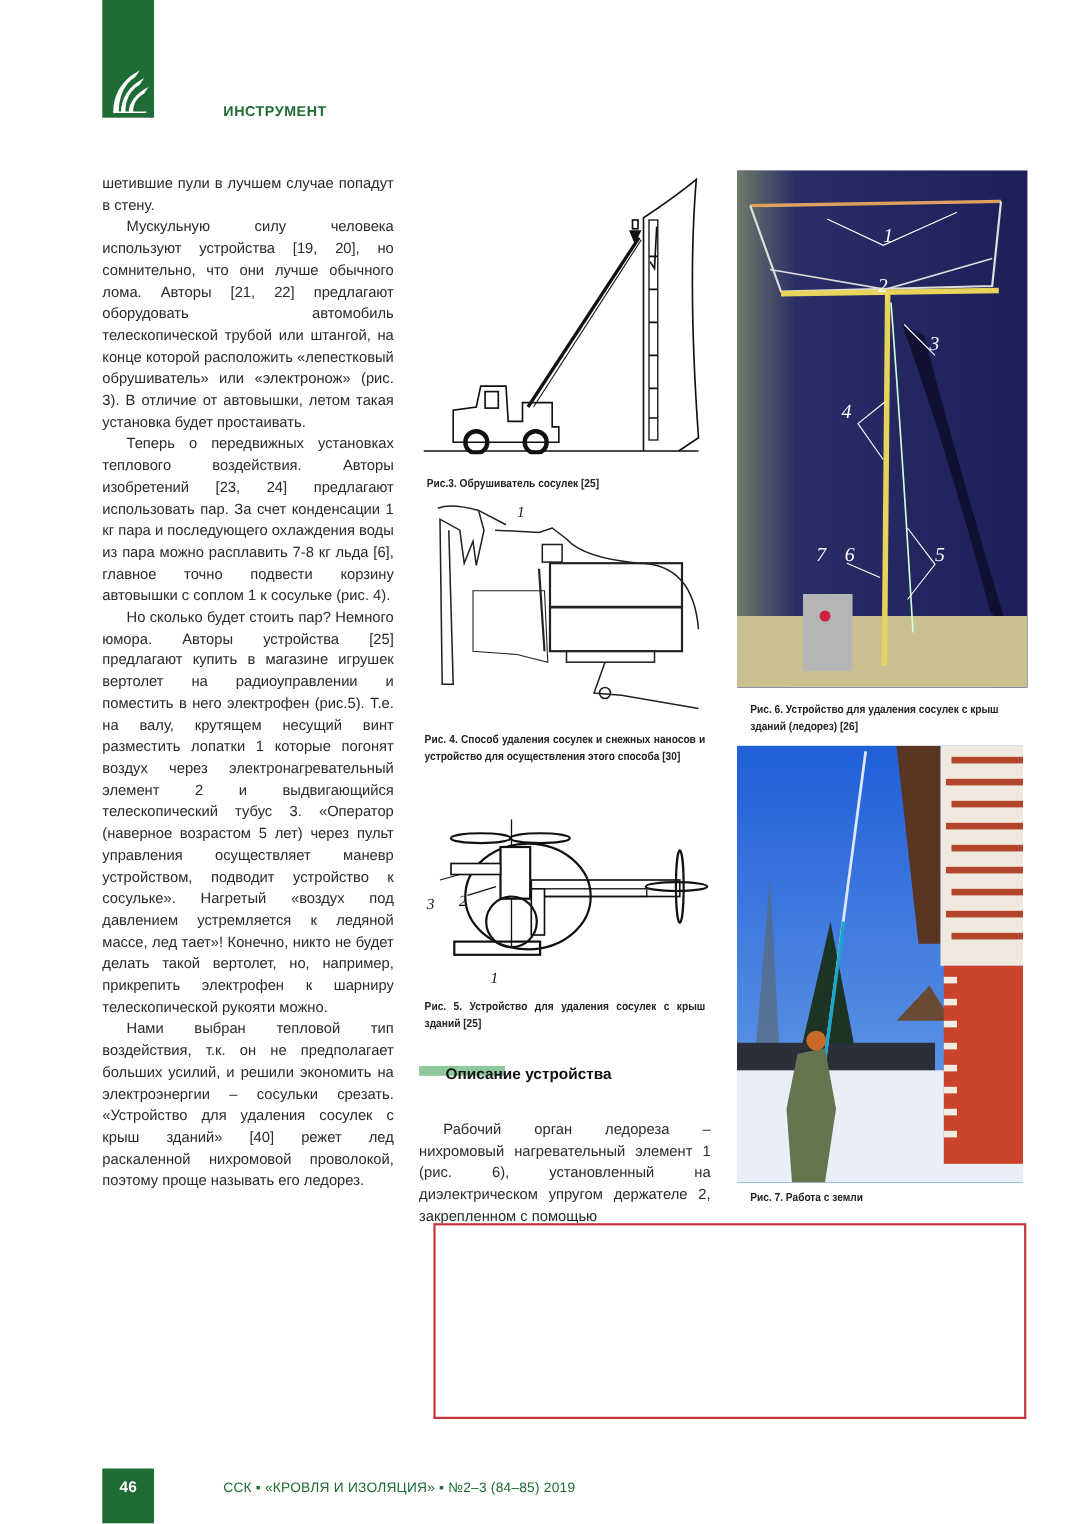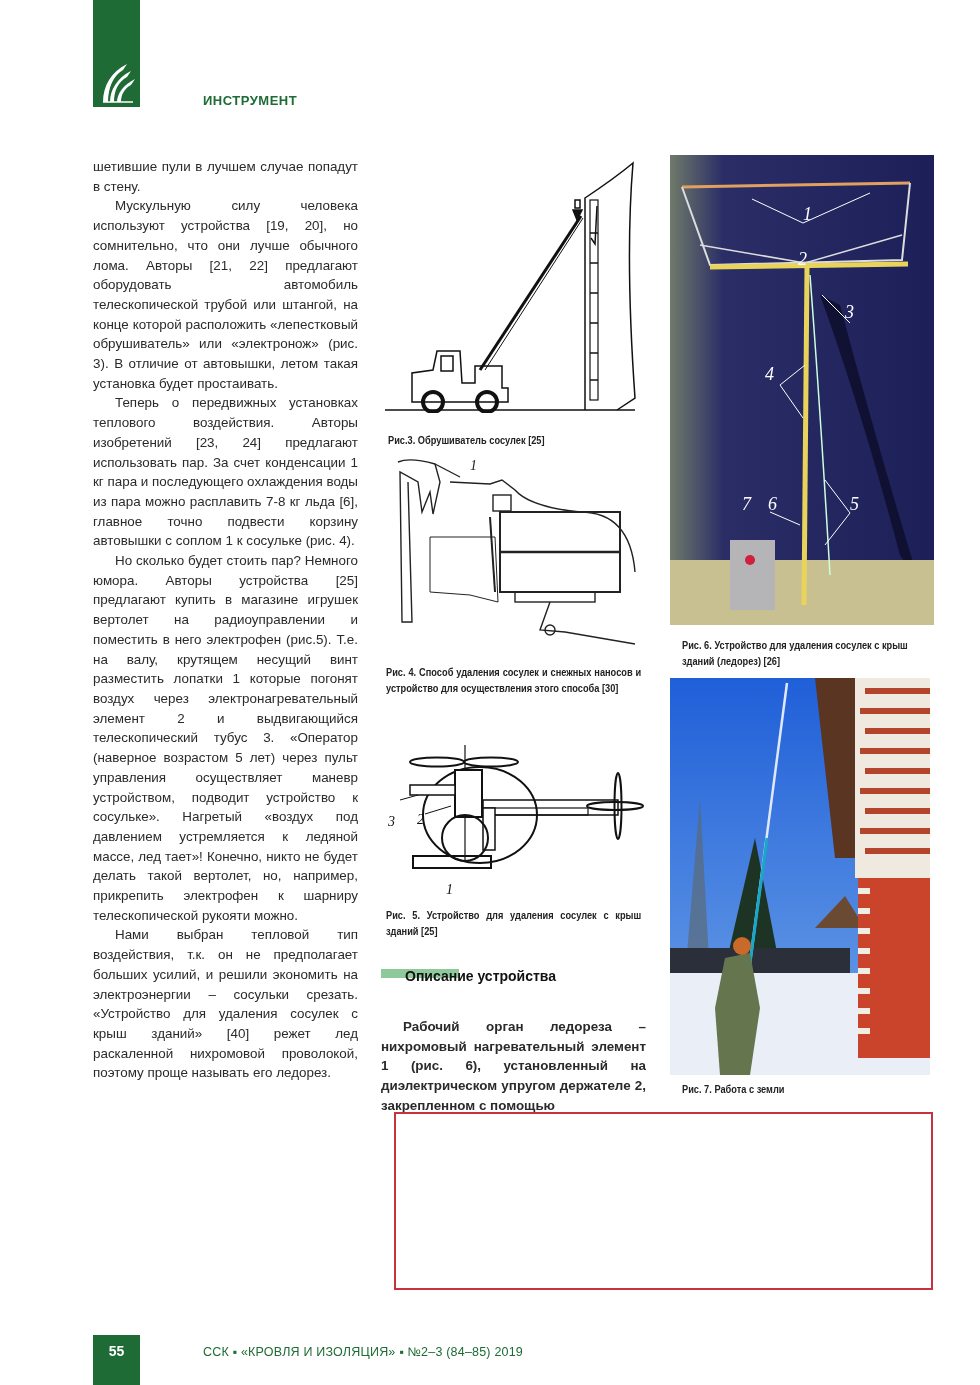--- a/index.html
+++ b/index.html
@@ -31,21 +31,21 @@
     .fig6 { left: 670px; top: 155px; width: 264px; height: 470px; overflow: hidden; background: #24265e; }
     .cap6 { left: 682px; top: 637px; width: 290px; }
     .fig7 { left: 670px; top: 678px; width: 260px; height: 397px; overflow: hidden; background: #2d6bd6; }
     .cap7 { left: 682px; top: 1081px; width: 200px; }
 
     
     .section-heading-bar { left: 381px; top: 969px; width: 78px; height: 9px; background: #8fc89a; }
     .section-heading { left: 405px; top: 968px; font-size: 14px; font-weight: bold; color: #111; text-align: right; }
 
     .col-mid { left: 381px; top: 1017px; width: 265px; font-size: 13.4px; line-height: 19.7px; text-align: justify; }
-    .col-mid p { margin: 0; text-indent: 22px; font-weight: bold; }
+    .col-mid p { margin: 0; text-indent: 22px; }
 
     .frag { left: 381px; font-size: 13.4px; line-height: 19.7px; color: #2a2a2a; margin-left: 19px; }
 
     
     .redact-box { left: 394px; top: 1112px; width: 539px; height: 178px; border: 2px solid #c8323c; background: #ffffff; box-sizing: border-box; }
 
     
     .page-num-box { left: 93px; top: 1335px; width: 47px; height: 50px; background: #1e6b35; }
     .page-num { left: 93px; top: 1343px; width: 47px; text-align: center; font-weight: bold; font-size: 14px; color: #ffffff; }
     .footer-text { left: 163px; top: 1345px; font-size: 12.5px; color: #1e6b35; letter-spacing: 0.2px; margin-left: 40px; }
@@ -236,14 +236,14 @@
 <div class="abs frag" style="top:1166px">вл</div>
 <div class="abs frag" style="top:1186px">пр</div>
 <div class="abs frag" style="top:1206px">то</div>
 <div class="abs frag" style="top:1226px">ры</div>
 <div class="abs frag" style="top:1246px">ку</div>
 <div class="abs frag" style="top:1266px">(н</div>
 
 <div class="abs redact-box"></div>
 
 <div class="abs page-num-box"></div>
-<div class="abs page-num">55</div>
+<div class="abs page-num">46</div>
 <div class="abs footer-text">ССК ▪ «КРОВЛЯ И ИЗОЛЯЦИЯ» ▪ №2–3 (84–85) 2019</div>
 
 </body></html>

